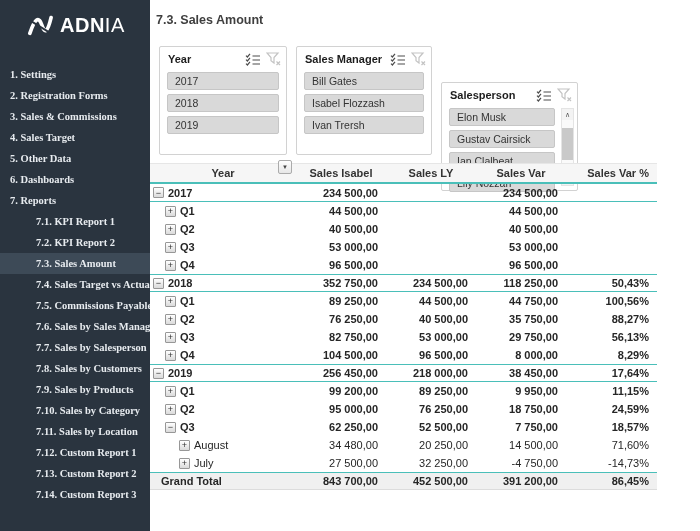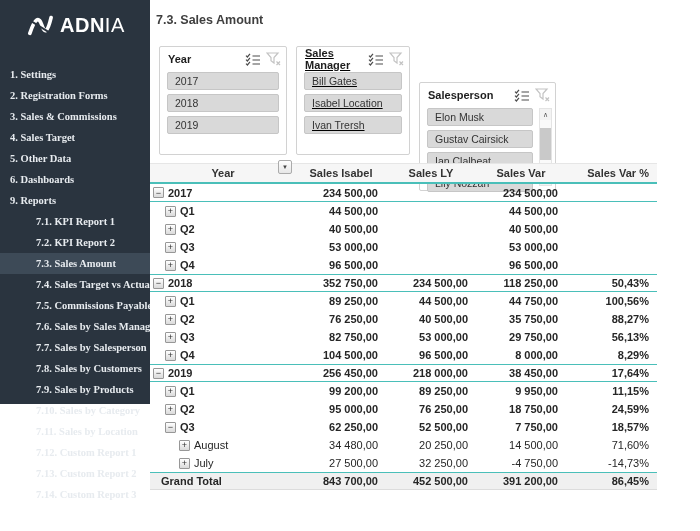--- a/index.html
+++ b/index.html
@@ -1,41 +1,41 @@
 <!DOCTYPE html>
 <html><head>
 <meta charset="utf-8">
 <style>
   * { box-sizing: border-box; margin: 0; padding: 0; }
   html,body { width:700px; height:531px; overflow:hidden; background:#fff;
               font-family:"Liberation Sans", sans-serif; }
   .app { position:relative; width:700px; height:531px; background:#fff; }
 
   
-  .sidebar { position:absolute; left:0; top:0; width:150px; height:404px; background:#2a343f; }
+  .sidebar { position:absolute; left:0; top:0; width:150px; height:531px; background:#2a343f; }
   .logo { display:flex; align-items:center; gap:7px; padding:13px 0 0 27px; }
   .logo svg { display:block; }
   .logo-text { color:#fff; font-size:20px; letter-spacing:0.5px; }
   .logo-text b { font-weight:800; }
   .logo-text .thin { font-weight:300; }
   nav { margin-top:27px; }
   .nav-item { height:21px; line-height:21px; padding-left:10px; font-size:10.5px;
               font-weight:700; color:#e7ebef; white-space:nowrap; cursor:pointer;font-family:Liberation Serif, serif; }
   .nav-item.lvl1 { padding-left:36px; }
   .nav-item.sel { background:#3d4a57; }
 
   
   .main { position:absolute; left:150px; top:0; width:550px; height:531px; background:#fff; }
   .page-title { position:absolute; left:6px; top:13px; font-size:12.5px; font-weight:700; color:#3f3f3f; }
 
   
   .slicers { position:absolute; left:9px; top:46px; display:flex; gap:9px; }
   .slicer { position:relative; height:109px; background:#fff; border:1px solid #d2d2d2; border-radius:2px; }
   .slicer:nth-child(1){ width:128px; }
-  .slicer:nth-child(2){ width:114px;text-decoration:underline; }
+  .slicer:nth-child(2){ width:136px; }
   .slicer:nth-child(3){ width:137px;margin-top:36px; }
   .slicer-head { height:22px; display:flex; align-items:center; padding:2px 5px 0 8px; }
   .slicer-title { font-size:11px; font-weight:700; color:#1d1d1d; }
   .slicer-icons { margin-left:auto; display:flex; align-items:center; gap:5px; }
   .sbtn { background:none; border:none; padding:0; cursor:pointer; display:flex; }
   .slicer-items { padding:3px 7px 0 7px; }
   .has-sb .slicer-items { padding-right:22px; }
   .pill { height:18px; line-height:17px; margin-bottom:4px; background:#d9d9d9;
           border:1px solid #c6c6c6; border-radius:2px; font-size:10.5px; color:#333;
           padding-left:7px; cursor:pointer; overflow:hidden; white-space:nowrap; }
@@ -89,21 +89,21 @@
       </span>
       <span class="logo-text"><b>ADN</b><span class="thin">IA</span></span>
     </div>
     <nav id="nav">
         <div class="nav-item"><span>1. Settings</span></div>
         <div class="nav-item"><span>2. Registration Forms</span></div>
         <div class="nav-item"><span>3. Sales &amp; Commissions</span></div>
         <div class="nav-item"><span>4. Sales Target</span></div>
         <div class="nav-item"><span>5. Other Data</span></div>
         <div class="nav-item"><span>6. Dashboards</span></div>
-        <div class="nav-item"><span>9. Reports</span></div>
+        <div class="nav-item"><span>7. Reports</span></div>
         <div class="nav-item lvl1"><span>7.1. KPI Report 1</span></div>
         <div class="nav-item lvl1"><span>7.2. KPI Report 2</span></div>
         <div class="nav-item lvl1 sel"><span>7.3. Sales Amount</span></div>
         <div class="nav-item lvl1"><span>7.4. Sales Target vs Actual</span></div>
         <div class="nav-item lvl1"><span>7.5. Commissions Payable</span></div>
         <div class="nav-item lvl1"><span>7.6. Sales by Sales Manager</span></div>
         <div class="nav-item lvl1"><span>7.7. Sales by Salesperson</span></div>
         <div class="nav-item lvl1"><span>7.8. Sales by Customers</span></div>
         <div class="nav-item lvl1"><span>7.9. Sales by Products</span></div>
         <div class="nav-item lvl1"><span>7.10. Sales by Category</span></div>
@@ -156,21 +156,21 @@
         <button class="sbtn">
           <svg width="15" height="14" viewBox="0 0 15 14">
             <path d="M1 1 h11 l-4 4.5 V11 l-3 -2.2 V5.5 Z" fill="none" stroke="#c3c3c3" stroke-width="1.2"></path>
             <path d="M10.5 9.5 l3.5 3.5 M14 9.5 l-3.5 3.5" stroke="#c3c3c3" stroke-width="1.2"></path>
           </svg>
         </button>
       </span>
     </div>
     <div class="slicer-items">
             <div class="pill"><span>Bill Gates</span></div>
-            <div class="pill"><span>Isabel Location</span></div>
+            <div class="pill"><span>Isabel Flozzash</span></div>
             <div class="pill"><span>Ivan Trersh</span></div>
           </div>
 
   </div>
         <div class="slicer has-sb">
     <div class="slicer-head">
       <span class="slicer-title">Salesperson</span>
       <span class="slicer-icons">
         <button class="sbtn">
           <svg width="16" height="13" viewBox="0 0 16 13">

